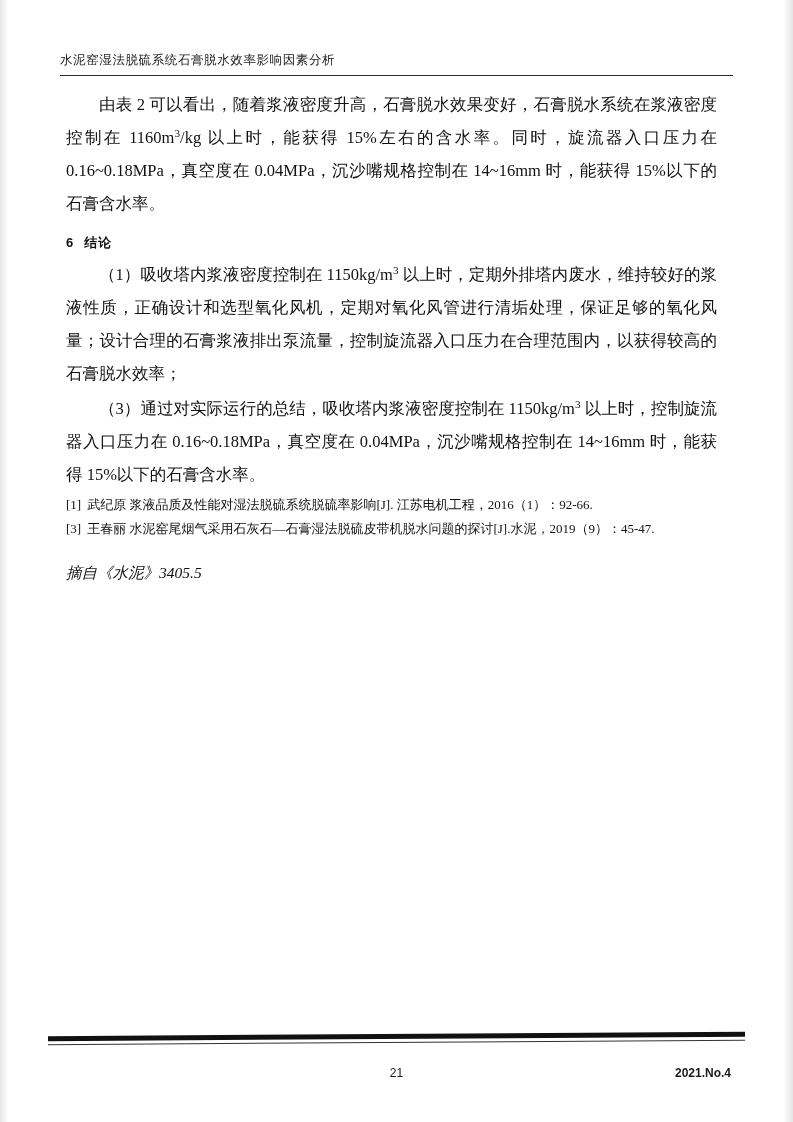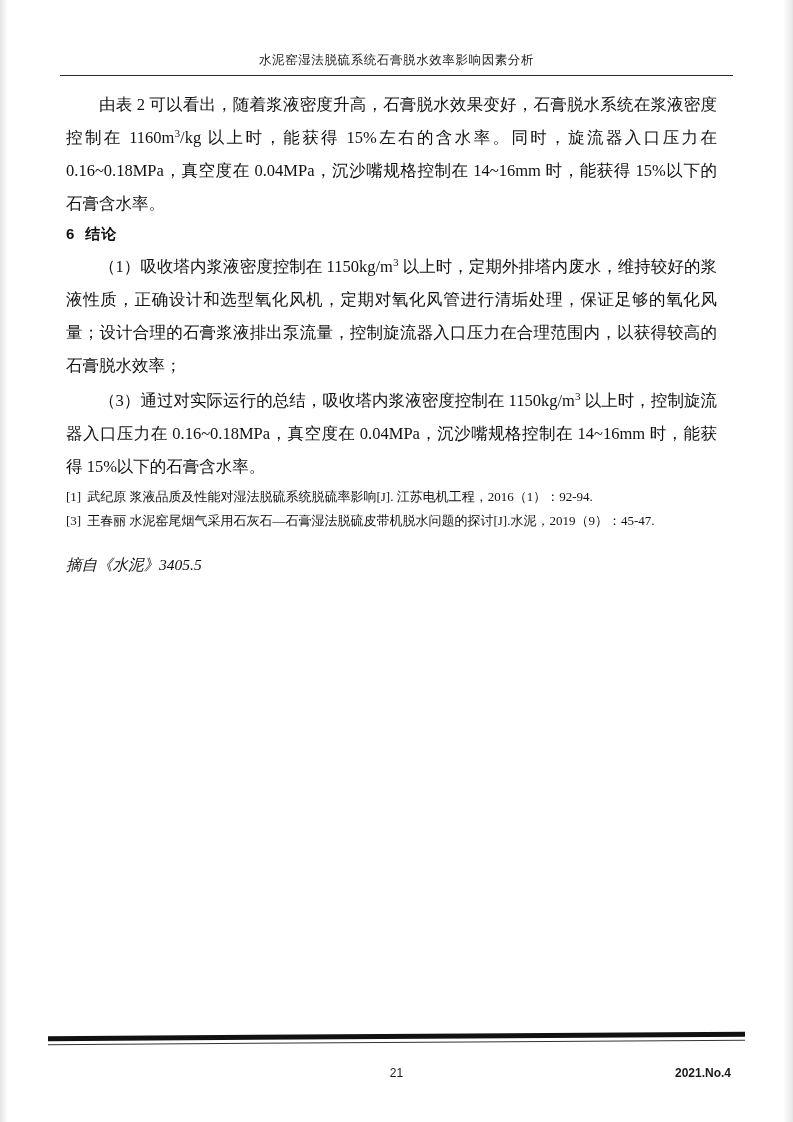--- a/index.html
+++ b/index.html
@@ -34,21 +34,20 @@
     width: 10px;
     background: linear-gradient(to left, rgba(0,0,0,0.10), rgba(0,0,0,0));
     pointer-events: none;
   }
 
   .header {
     position: absolute;
     left: 60px;
     right: 60px;
     top: 52px;
-    text-align: center;
     font-size: 12.5px;
     letter-spacing: 0.6px;
     color: #1a1a1a;
   }
   .header-rule {
     position: absolute;
     left: 60px;
     right: 60px;
     top: 75px;
     border-bottom: 1px solid #2a2a2a;
@@ -65,23 +64,23 @@
     margin: 0 0 2px 0;
     font-size: 16.5px;
     line-height: 33px;
     text-align: justify;
     text-justify: inter-ideograph;
     text-indent: 2em;
   }
 
   h2.section {
     font-family: "Liberation Sans", "DejaVu Sans", sans-serif;
-    font-size: 15px;
+    font-size: 13px;
     font-weight: bold;
-    margin: 5px 0 6px 0;
+    margin: 14px 0 6px 0;
     letter-spacing: 1px;
   }
   h2.section .num { margin-right: 10px; }
 
   sup { font-size: 0.68em; vertical-align: super; line-height: 0; }
 
   .refs-title {
     font-family: "Liberation Sans", "DejaVu Sans", sans-serif;
     font-size: 13.5px;
     font-weight: bold;
@@ -158,21 +157,21 @@
 
     <h2 class="section">
       <span class="num">6</span><span>结论</span>
     </h2>
 
     <p class="body">（1）吸收塔内浆液密度控制在 1150kg/m<sup>3</sup> 以上时，定期外排塔内废水，维持较好的浆液性质，正确设计和选型氧化风机，定期对氧化风管进行清垢处理，保证足够的氧化风量；设计合理的石膏浆液排出泵流量，控制旋流器入口压力在合理范围内，以获得较高的石膏脱水效率；</p>
     <p class="body">（3）通过对实际运行的总结，吸收塔内浆液密度控制在 1150kg/m<sup>3</sup> 以上时，控制旋流器入口压力在 0.16~0.18MPa，真空度在 0.04MPa，沉沙嘴规格控制在 14~16mm 时，能获得 15%以下的石膏含水率。</p>
 
 
     <p class="ref-item">
-      <span class="idx">[1]</span><span>武纪原  浆液品质及性能对湿法脱硫系统脱硫率影响[J]. 江苏电机工程，2016（1）：92-94.</span>
+      <span class="idx">[1]</span><span>武纪原  浆液品质及性能对湿法脱硫系统脱硫率影响[J]. 江苏电机工程，2016（1）：92-66.</span>
     </p>
     <p class="ref-item">
       <span class="idx">[3]</span><span>王春丽  水泥窑尾烟气采用石灰石—石膏湿法脱硫皮带机脱水问题的探讨[J].水泥，2019（9）：45-47.</span>
     </p>
 
     <div class="source">摘自《水泥》3405.5</div>
   </div>
 
   <div class="footer-rule-wrap">
     <div class="footer-rule"></div>

